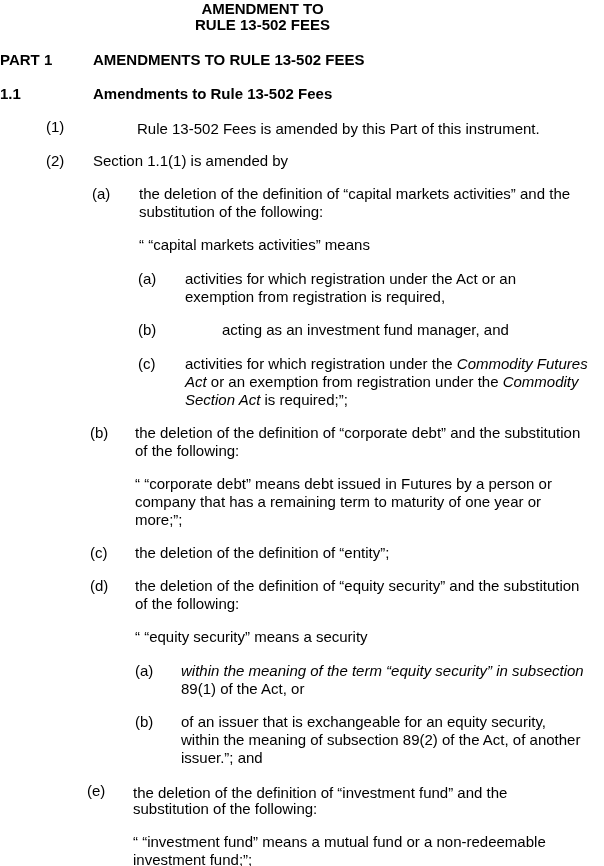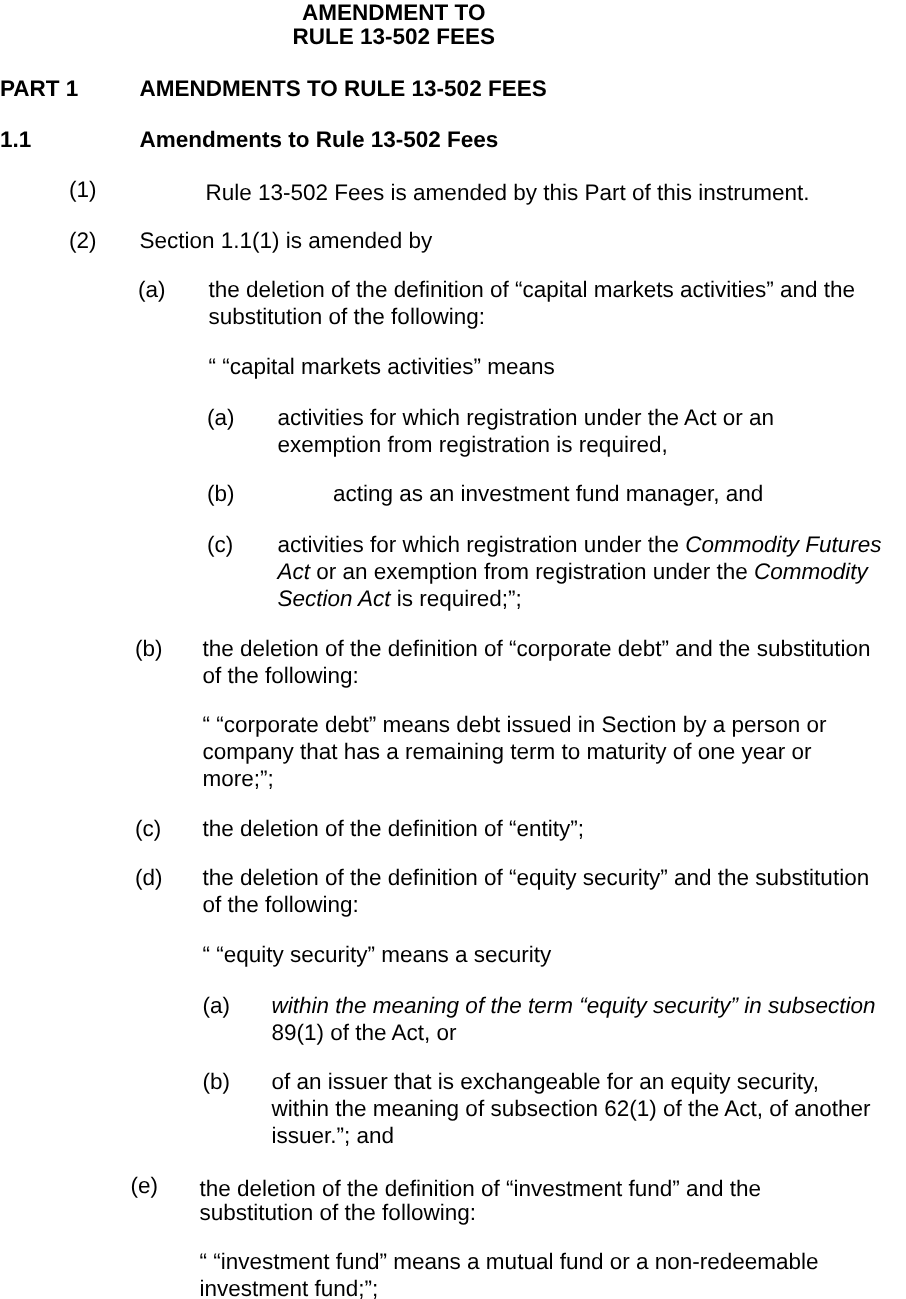--- a/index.html
+++ b/index.html
@@ -43,38 +43,38 @@
 <div class="abs" style="top:321px; left:185px;margin-left:37px;">acting as an investment fund manager, and</div>
 
 <div class="abs" style="top:355px; left:138px;">(c)</div>
 <div class="abs" style="top:355px; left:185px;"><span>activities for which registration under the </span><i>Commodity Futures</i></div>
 <div class="abs" style="top:373px; left:185px;"><i>Act</i><span> or an exemption from registration under the </span><i>Commodity</i></div>
 <div class="abs" style="top:391px; left:185px;"><i>Section Act</i><span> is required;”;</span></div>
 
 <div class="abs" style="top:424px; left:90px;">(b)</div>
 <div class="abs" style="top:424px; left:135px;">the deletion of the definition of “corporate debt” and the substitution</div>
 <div class="abs" style="top:442px; left:135px;">of the following:</div>
-<div class="abs" style="top:475px; left:135px;">“ “corporate debt” means debt issued in Section by a person or</div>
+<div class="abs" style="top:475px; left:135px;">“ “corporate debt” means debt issued in Futures by a person or</div>
 <div class="abs" style="top:493px; left:135px;">company that has a remaining term to maturity of one year or</div>
 <div class="abs" style="top:511px; left:135px;">more;”;</div>
 
 <div class="abs" style="top:544px; left:90px;">(c)</div>
 <div class="abs" style="top:544px; left:135px;">the deletion of the definition of “entity”;</div>
 
 <div class="abs" style="top:577px; left:90px;">(d)</div>
 <div class="abs" style="top:577px; left:135px;">the deletion of the definition of “equity security” and the substitution</div>
 <div class="abs" style="top:595px; left:135px;">of the following:</div>
 <div class="abs" style="top:628px; left:135px;">“ “equity security” means a security</div>
 
 <div class="abs" style="top:662px; left:135px;">(a)</div>
 <div class="abs" style="top:662px; left:181px;font-style:italic;">within the meaning of the term “equity security” in subsection</div>
 <div class="abs" style="top:680px; left:181px;">89(1) of the Act, or</div>
 
 <div class="abs" style="top:713px; left:135px;">(b)</div>
 <div class="abs" style="top:713px; left:181px;">of an issuer that is exchangeable for an equity security,</div>
-<div class="abs" style="top:731px; left:181px;">within the meaning of subsection 62(1) of the Act, of another</div>
+<div class="abs" style="top:731px; left:181px;">within the meaning of subsection 89(2) of the Act, of another</div>
 <div class="abs" style="top:749px; left:181px;">issuer.”; and</div>
 
 <div class="abs" style="top:782px; left:87px;">(e)</div>
 <div class="abs" style="top:784px; left:133px;text-align:right;">the deletion of the definition of “investment fund” and the</div>
 <div class="abs" style="top:800px; left:133px;">substitution of the following:</div>
 <div class="abs" style="top:833px; left:133px;">“ “investment fund” means a mutual fund or a non-redeemable</div>
 <div class="abs" style="top:851px; left:133px;">investment fund;”;</div>
 
 </body></html>

